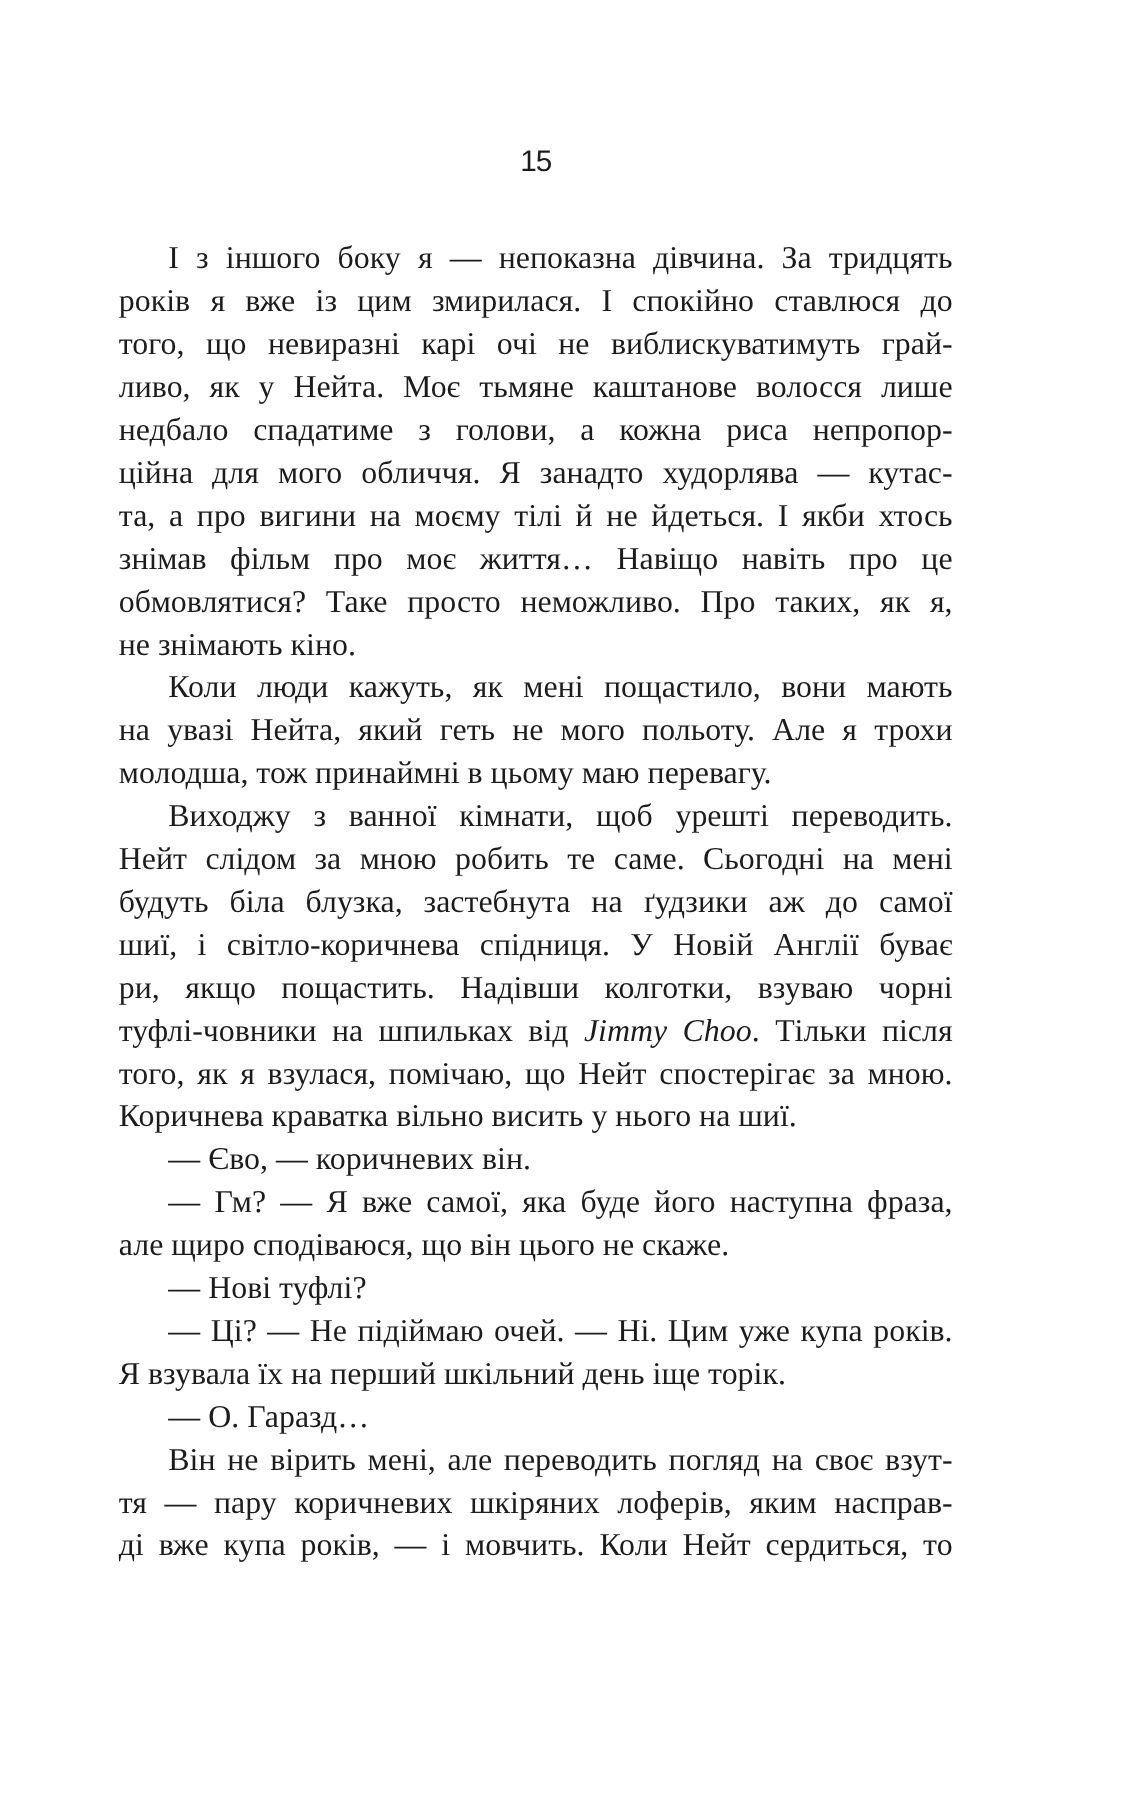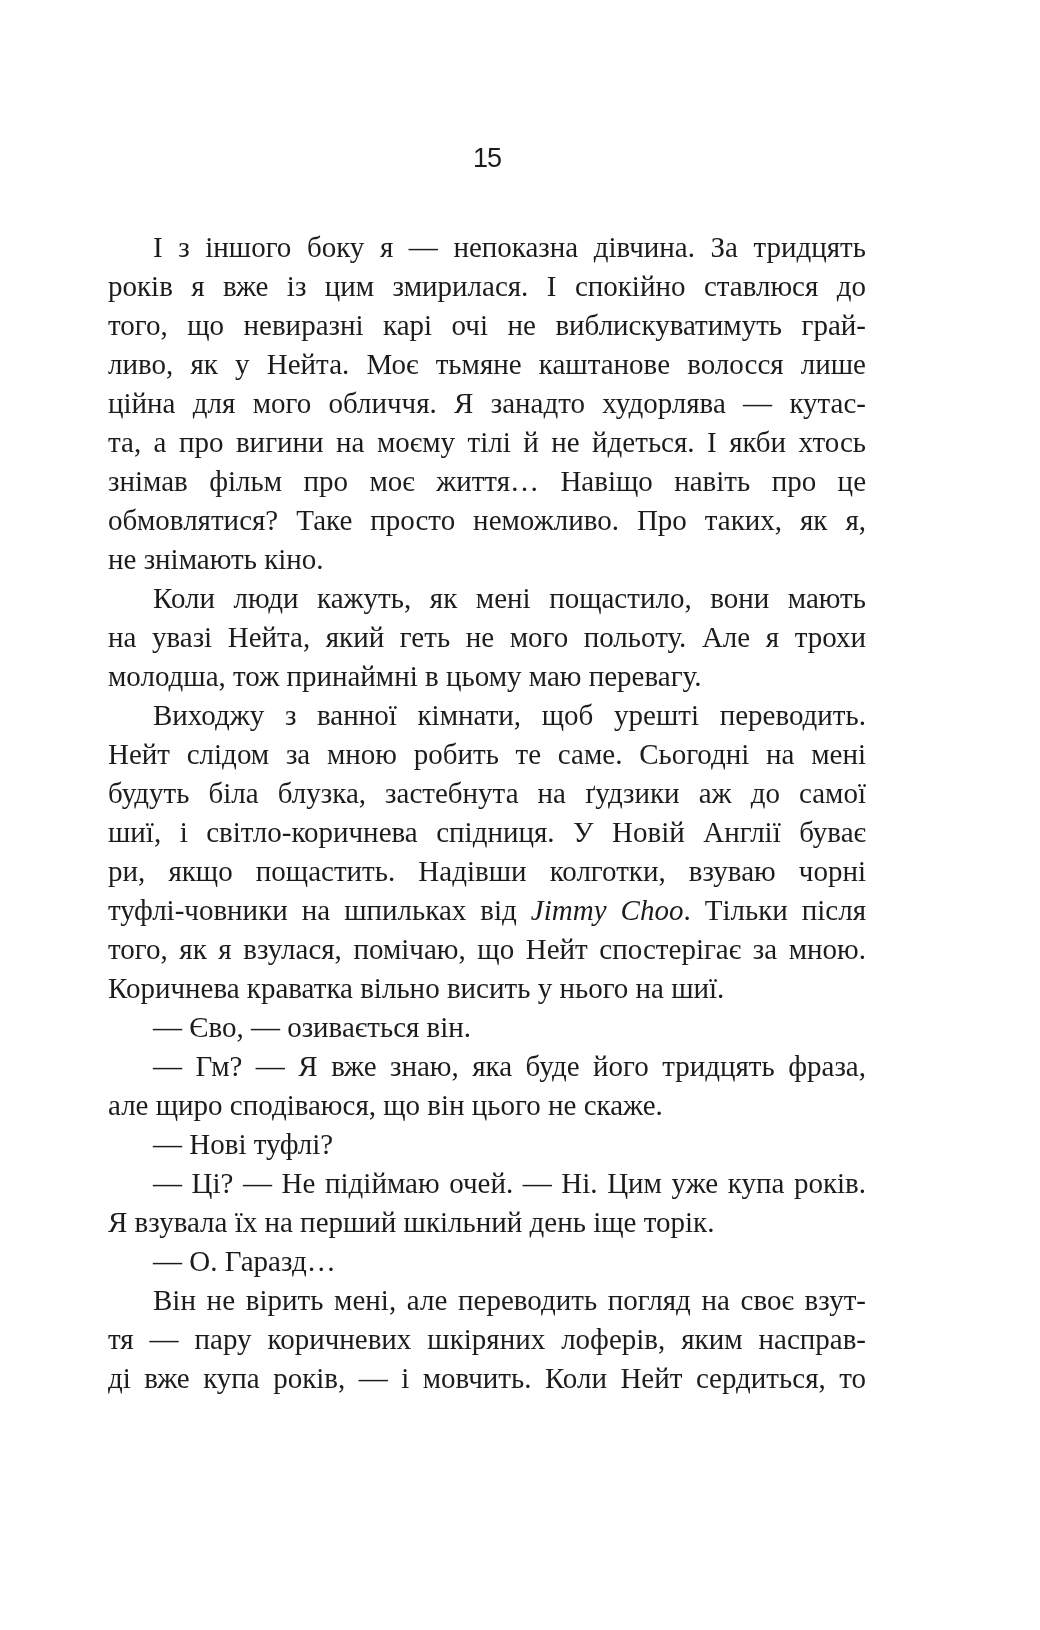--- a/index.html
+++ b/index.html
@@ -9,21 +9,20 @@
   body {
     width: 1040px;
     height: 1630px;
     position: relative;
     overflow: hidden;
     font-family: "Liberation Serif", "DejaVu Serif", serif;
   }
   .book-page {
     position: absolute;
     inset: 0;
-    margin-top: 12px;
   }
   .page-number {
     position: absolute;
     top: 131px;
     left: 108px;
     width: 758px;
     text-align: center;
     font-family: "Liberation Sans", "DejaVu Sans", sans-serif;
     font-size: 27px;
     font-weight: 400;
@@ -64,20 +63,21 @@
 <body style="background: rgb(255, 255, 255); color: rgb(28, 28, 28);">
 
 <div class="book-page">
   <div class="page-number">15</div>
   <div class="text-body">
       <div class="paragraph">
         <div class="line indent"><span>І з іншого боку я — непоказна дівчина. За тридцять</span></div>
         <div class="line"><span>років я вже із цим змирилася. І спокійно ставлюся до</span></div>
         <div class="line"><span>того, що невиразні карі очі не виблискуватимуть грай-</span></div>
         <div class="line"><span>ливо, як у Нейта. Моє тьмяне каштанове волосся лише</span></div>
+        <div class="line"><span>недбало спадатиме з голови, а кожна риса непропор-</span></div>
         <div class="line"><span>ційна для мого обличчя. Я занадто худорлява — кутас-</span></div>
         <div class="line"><span>та, а про вигини на моєму тілі й не йдеться. І якби хтось</span></div>
         <div class="line"><span>знімав фільм про моє життя… Навіщо навіть про це</span></div>
         <div class="line"><span>обмовлятися? Таке просто неможливо. Про таких, як я,</span></div>
         <div class="line end"><span>не знімають кіно.</span></div>
       </div>
       <div class="paragraph">
         <div class="line indent"><span>Коли люди кажуть, як мені пощастило, вони мають</span></div>
         <div class="line"><span>на увазі Нейта, який геть не мого польоту. Але я трохи</span></div>
         <div class="line end"><span>молодша, тож принаймні в цьому маю перевагу.</span></div>
@@ -86,24 +86,24 @@
         <div class="line indent"><span>Виходжу з ванної кімнати, щоб урешті переводить.</span></div>
         <div class="line"><span>Нейт слідом за мною робить те саме. Сьогодні на мені</span></div>
         <div class="line"><span>будуть біла блузка, застебнута на ґудзики аж до самої</span></div>
         <div class="line"><span>шиї, і світло-коричнева спідниця. У Новій Англії буває</span></div>
         <div class="line"><span>ри, якщо пощастить. Надівши колготки, взуваю чорні</span></div>
         <div class="line"><span>туфлі-човники на шпильках від </span><i>Jimmy Choo</i><span>. Тільки після</span></div>
         <div class="line"><span>того, як я взулася, помічаю, що Нейт спостерігає за мною.</span></div>
         <div class="line end"><span>Коричнева краватка вільно висить у нього на шиї.</span></div>
       </div>
       <div class="paragraph">
-        <div class="line indent end"><span>— Єво, — озивається він.</span></div>
+        <div class="line indent end"><span>— Єво, — коричневих він.</span></div>
       </div>
       <div class="paragraph">
-        <div class="line indent"><span>— Гм? — Я вже знаю, яка буде його тридцять фраза,</span></div>
+        <div class="line indent"><span>— Гм? — Я вже самої, яка буде його наступна фраза,</span></div>
         <div class="line end"><span>але щиро сподіваюся, що він цього не скаже.</span></div>
       </div>
       <div class="paragraph">
         <div class="line indent end"><span>— Нові туфлі?</span></div>
       </div>
       <div class="paragraph">
         <div class="line indent"><span>— Ці? — Не підіймаю очей. — Ні. Цим уже купа років.</span></div>
         <div class="line end"><span>Я взувала їх на перший шкільний день іще торік.</span></div>
       </div>
       <div class="paragraph">

